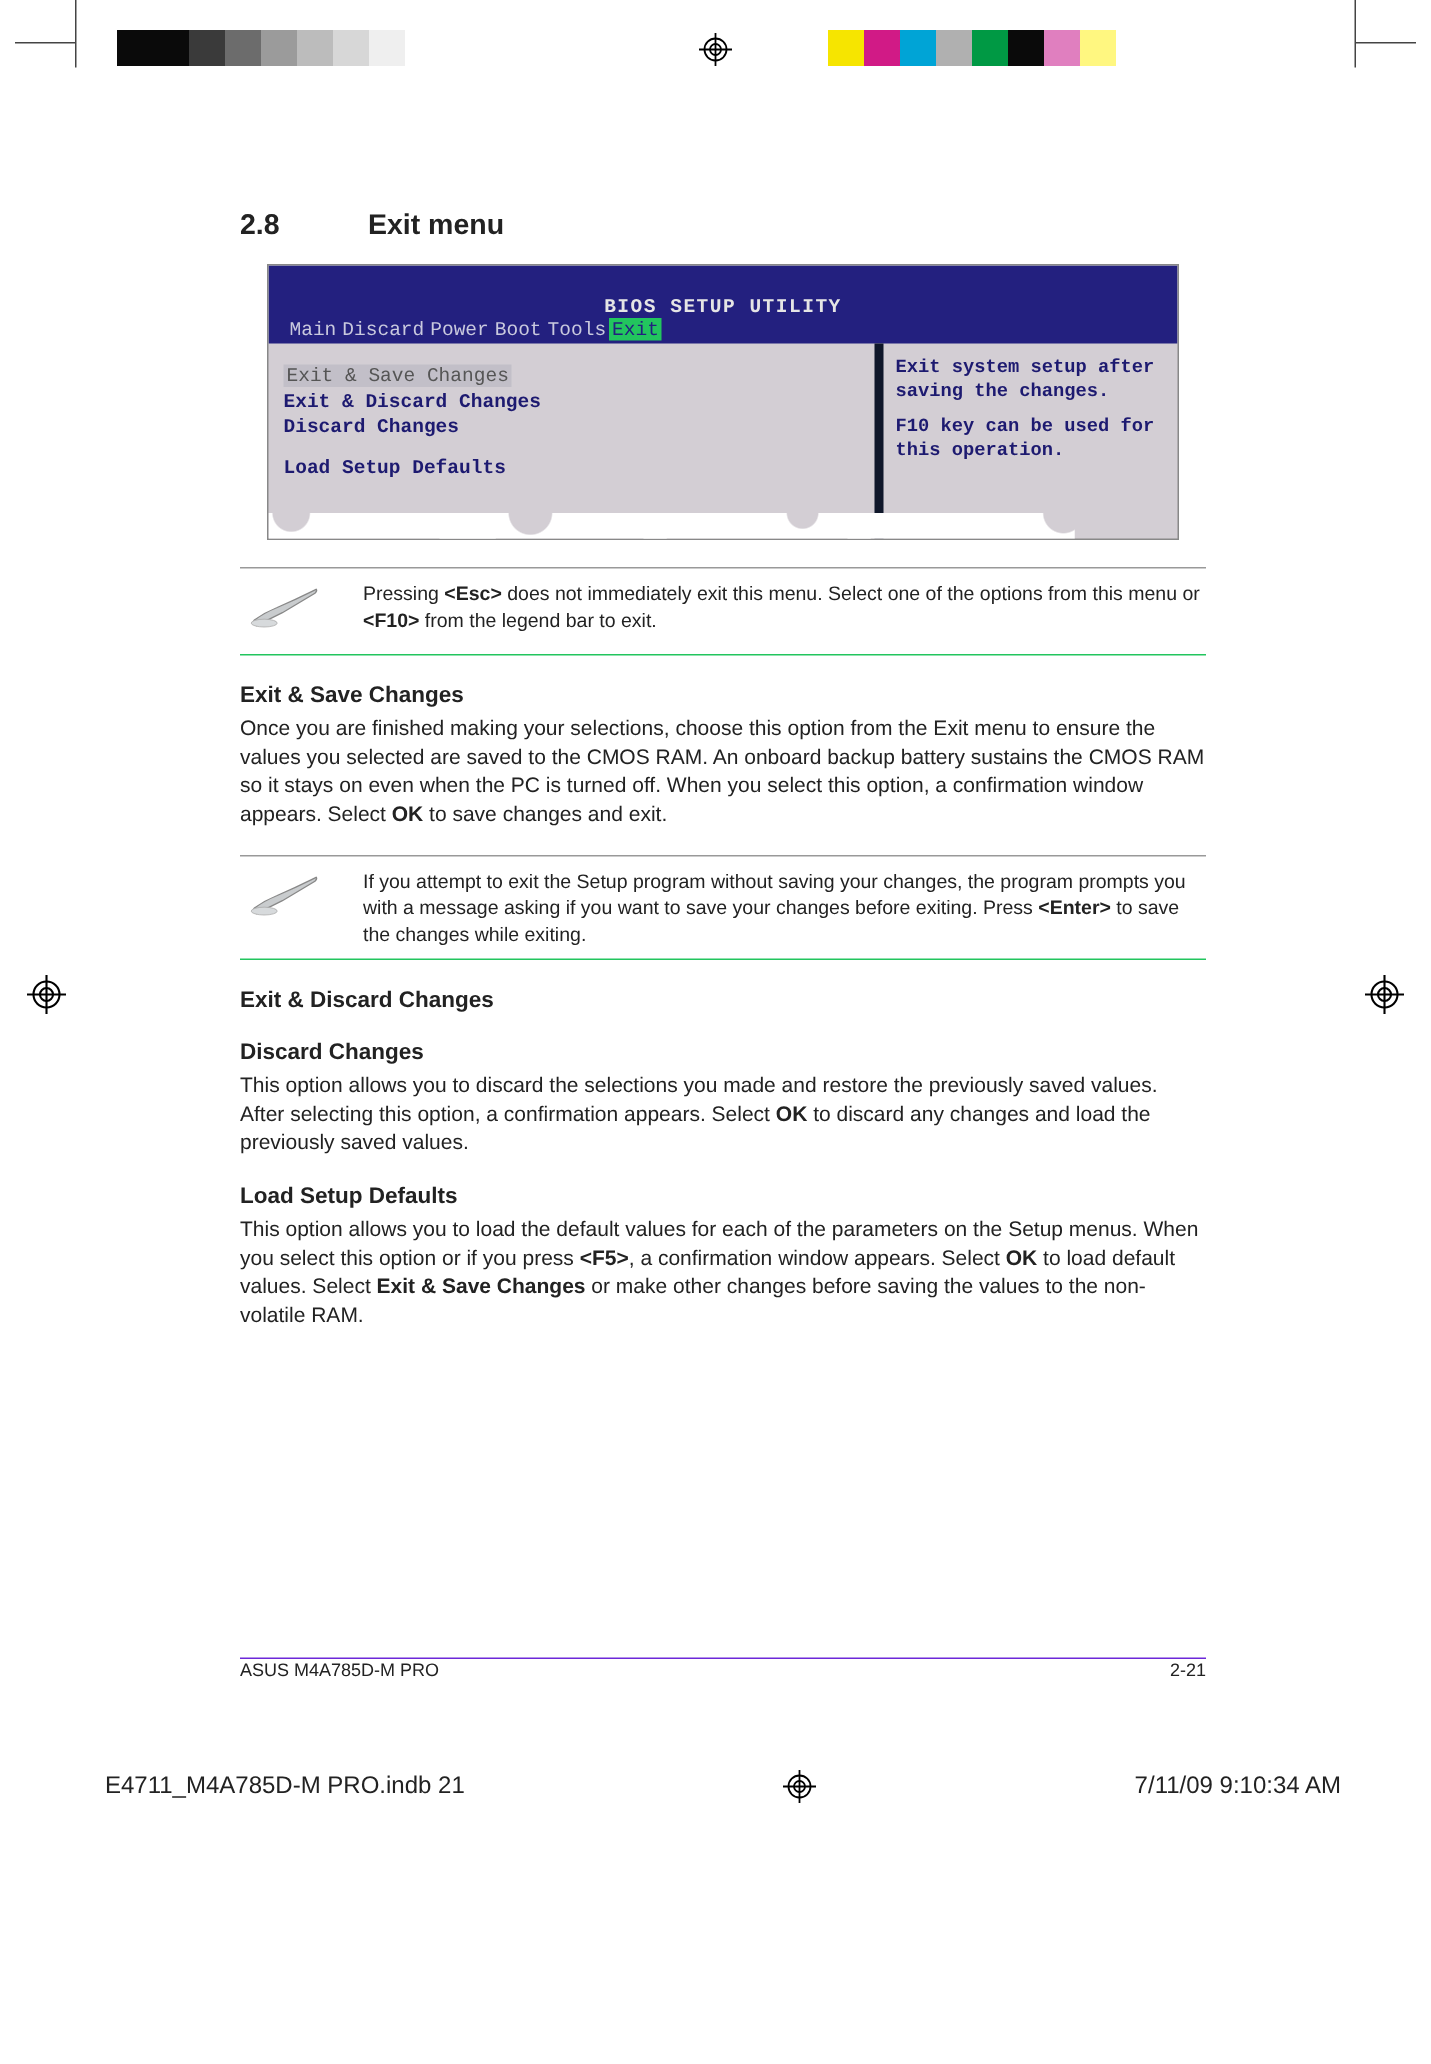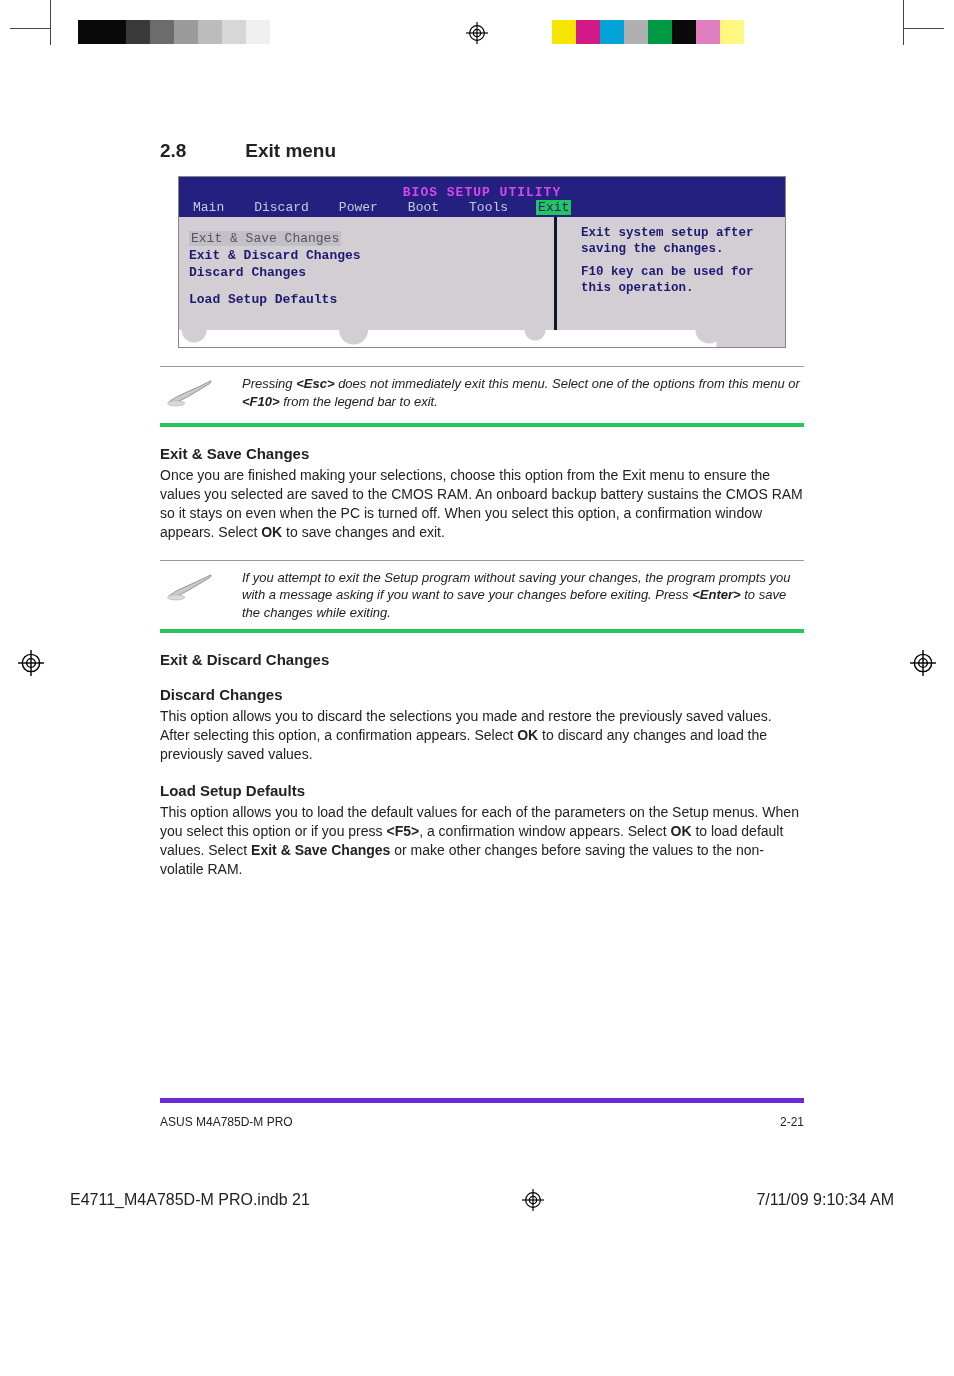--- a/index.html
+++ b/index.html
@@ -75,32 +75,31 @@
     margin: 14px 18px 8px 18px;
     border: 1px solid #888;
     background: #d3ced4;
     font-family: "Courier New", monospace;
     font-size: 13px;
     position: relative;
     overflow: hidden;
   }
   .bios-titlebar {
     background: #23207f;
-    color: #d946ef;
+    color: #e5e5e5;
     text-align: center;
     font-weight: bold;
     letter-spacing: 1px;
-    padding: 8px 0 0 0;
+    padding: 20px 0 0 0;
     font-size: 13px;
   }
   .bios-tabs {
     background: #23207f;
     color: #c9c9de;
     display: flex;
-    gap: 26px;
     padding: 0 12px 2px 12px;
     font-size: 13px;
   }
   .bios-tabs span { padding: 0 2px; }
   .bios-tabs .active {
     background: #22c55e;
     color: #23207f;
   }
   .bios-body {
     display: flex;
@@ -108,22 +107,22 @@
   }
   .bios-left {
     flex: 1;
     padding: 8px 10px;
   }
   .bios-left .hdr { color: #1d1a70; font-weight: bold; }
   .bios-left .sel { background: #c2bfc8; color: #555; display:inline-block; padding:0 2px; }
   .bios-left .item { color: #1d1a70; font-weight: bold; }
   .bios-right {
     width: 180px;
-    border-left: 3px solid #0f172a;
-    padding: 8px 24px;
+    border-left: 6px solid #0f172a;
+    padding: 8px 8px;
     color: #1d1a70;
     font-weight: bold;
     font-size: 12.5px;
     line-height: 1.3;
   }
   
   .bios::after {
     content:"";
     position:absolute;
     left:0; right:0; bottom:-1px;
@@ -134,32 +133,31 @@
       radial-gradient(circle at 70% 0, transparent 10px, #fff 11px),
       radial-gradient(circle at 95% 0, transparent 13px, #fff 14px);
     background-size: 25% 100%;
     background-repeat: no-repeat;
     background-position: 0 0, 25% 0, 55% 0, 85% 0;
   }
   .note {
     display: flex;
     gap: 18px;
     border-top: 1px solid #999;
-    border-bottom: 4px solid #22c55e;
+    border-bottom: 1px solid #22c55e;
     padding: 8px 4px;
     margin: 18px 0 14px 0;
     align-items: flex-start;
-    font-style: italic;
   }
   .note .icon { width: 60px; flex: none; color:#9aa; }
   .note .txt { font-size: 13px; line-height: 1.35; }
   .footer-rule {
-    border-top: 5px solid #6d28d9;
+    border-top: 1px solid #6d28d9;
     margin-top: 220px;
-    padding-top: 12px;
+    padding-top: 0;
     display:flex; justify-content: space-between;
     font-size: 12px;
     align-items: center;
   }
   .print-footer {
     margin: 60px 60px 20px 70px;
     display:flex; justify-content: space-between;
     font-size: 16px;
     align-items: center;
     color:#222;

